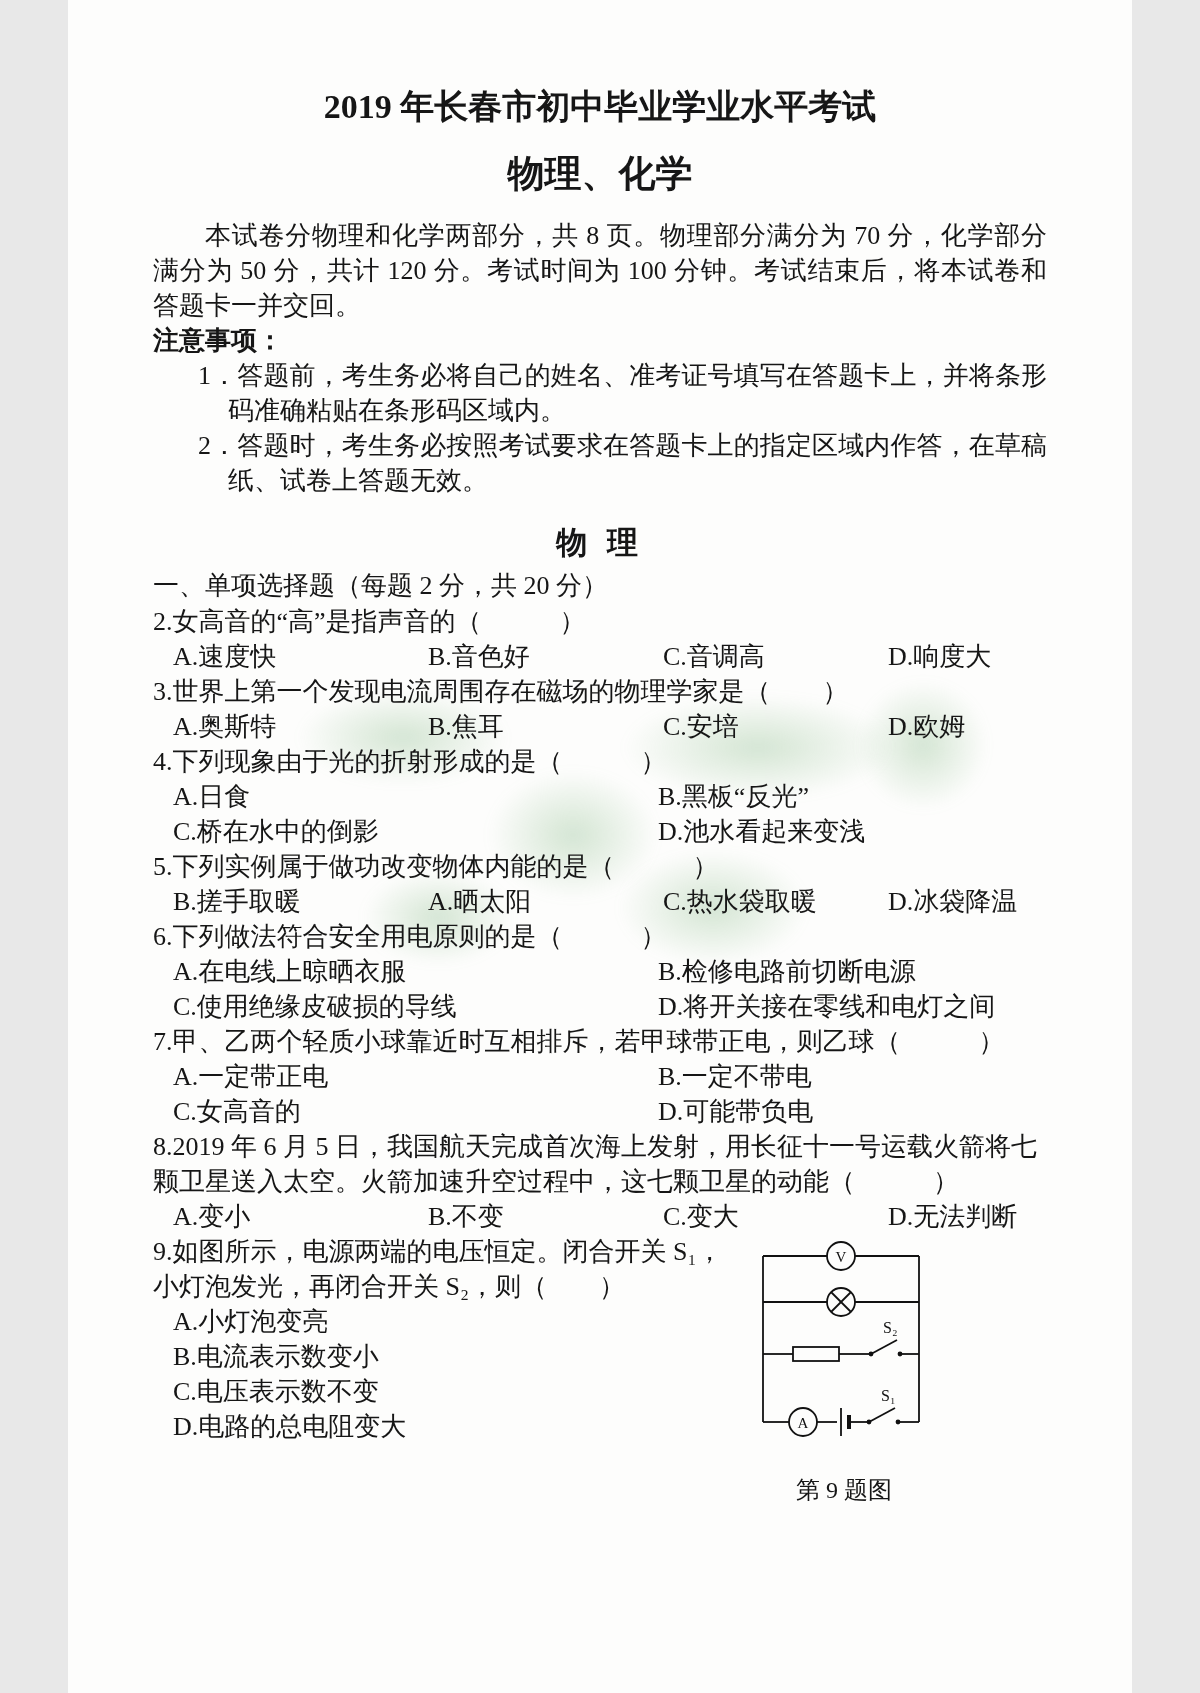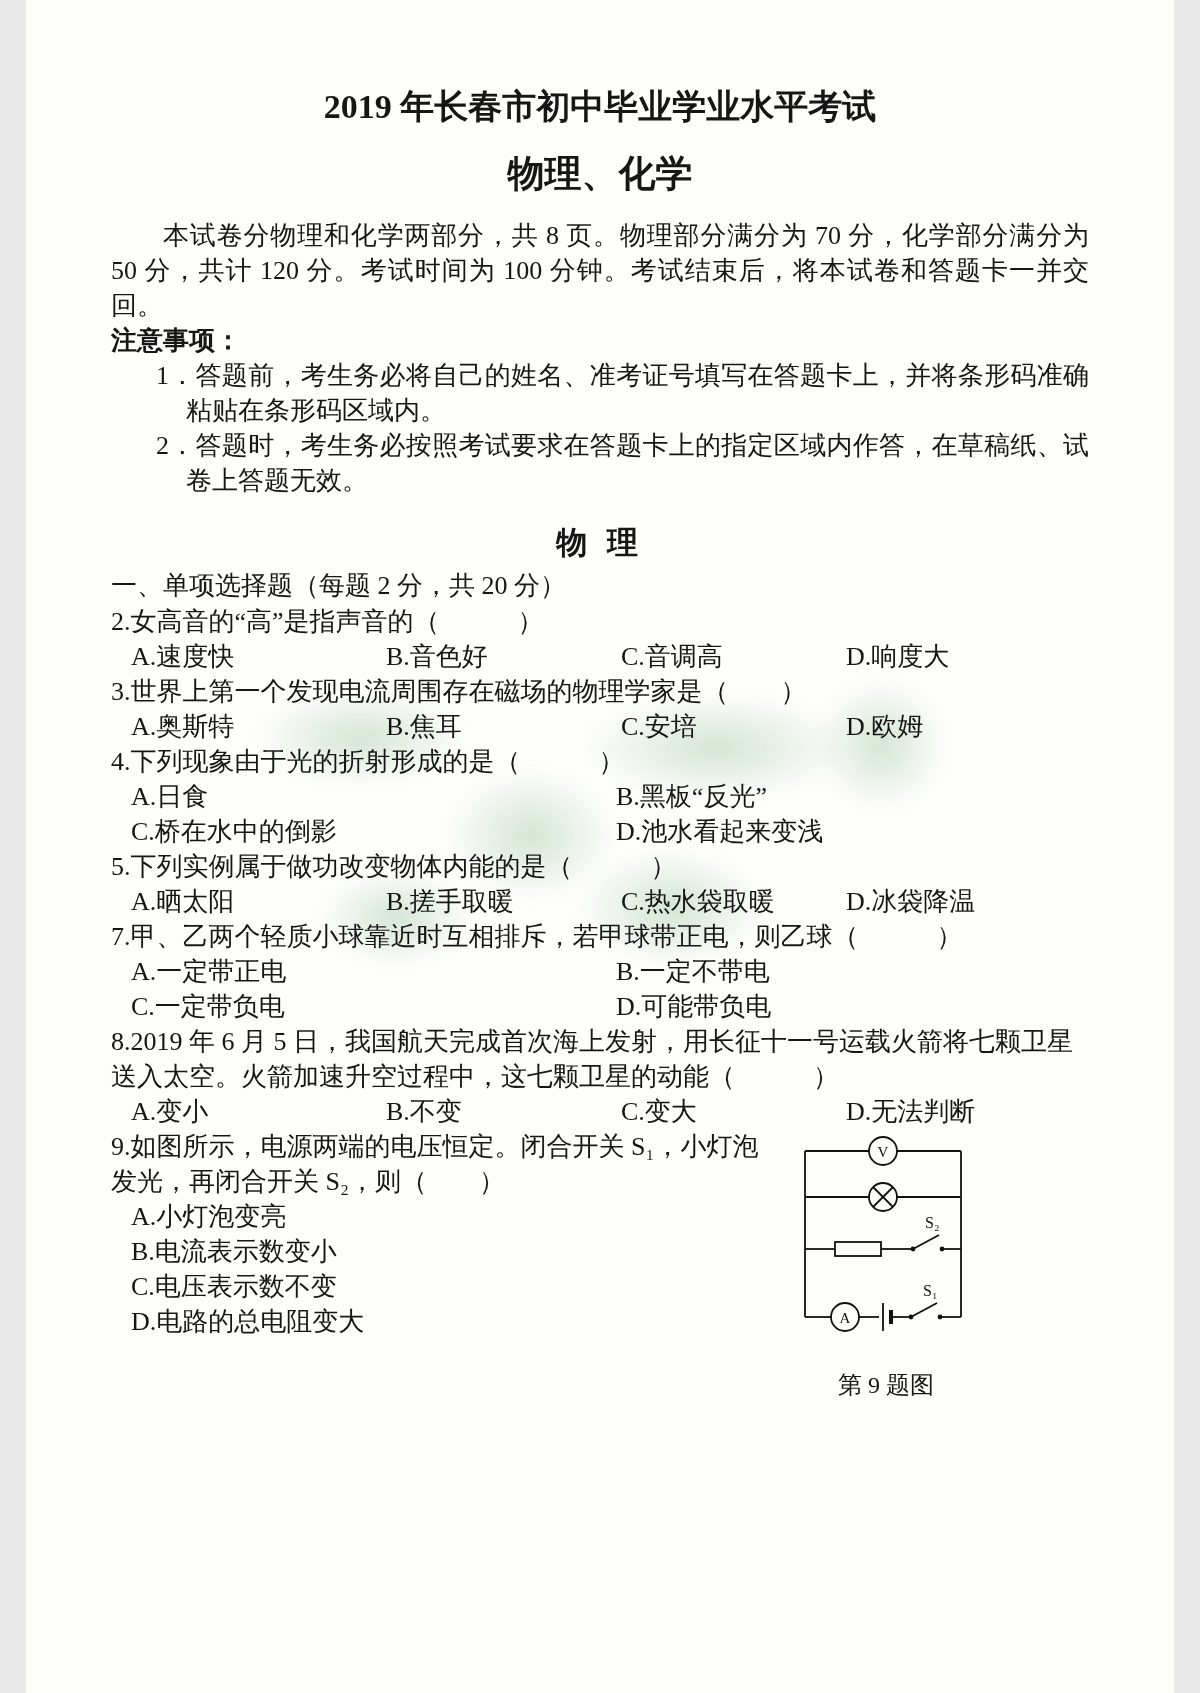--- a/index.html
+++ b/index.html
@@ -1,18 +1,18 @@
 <!DOCTYPE html>
 <html><head>
 <meta charset="utf-8">
 <style>
   html,body{margin:0;padding:0;background:#e8e8e8;}
   .sheet{
     position:relative;
-    width:1148px;height:1693px;
+    width:1064px;height:1693px;
     margin:0 auto;
     background:#fdfdfc;
     font-family:"Liberation Serif","DejaVu Serif",serif;
     color:#161616;
     overflow:hidden;
   }
   .content{
     position:relative;
     z-index:1;
     padding:86px 85px 0 85px;
@@ -181,34 +181,43 @@
         <span class="opt">A.日食</span>
         <span class="opt">B.黑板“反光”</span>
         <span class="opt">C.桥在水中的倒影</span>
         <span class="opt">D.池水看起来变浅</span>
       </div>
     </div>
 
     <div class="question">
       <div class="stem">5.下列实例属于做功改变物体内能的是（　　　）</div>
       <div class="opts opts-4">
+        <span class="opt">B.搓手取暖</span>
         <span class="opt">A.晒太阳</span>
-        <span class="opt">B.搓手取暖</span>
         <span class="opt">C.热水袋取暖</span>
         <span class="opt">D.冰袋降温</span>
       </div>
     </div>
 
+    <div class="question">
+      <div class="stem">6.下列做法符合安全用电原则的是（　　　）</div>
+      <div class="opts opts-2">
+        <span class="opt">A.在电线上晾晒衣服</span>
+        <span class="opt">B.检修电路前切断电源</span>
+        <span class="opt">C.使用绝缘皮破损的导线</span>
+        <span class="opt">D.将开关接在零线和电灯之间</span>
+      </div>
+    </div>
 
     <div class="question">
       <div class="stem">7.甲、乙两个轻质小球靠近时互相排斥，若甲球带正电，则乙球（　　　）</div>
       <div class="opts opts-2">
         <span class="opt">A.一定带正电</span>
         <span class="opt">B.一定不带电</span>
-        <span class="opt">C.一定带负电</span>
+        <span class="opt">C.女高音的</span>
         <span class="opt">D.可能带负电</span>
       </div>
     </div>
 
     <div class="question">
       <div class="stem">8.2019 年 6 月 5 日，我国航天完成首次海上发射，用长征十一号运载火箭将七颗卫星送入太空。火箭加速升空过程中，这七颗卫星的动能（　　　）</div>
       <div class="opts opts-4">
         <span class="opt">A.变小</span>
         <span class="opt">B.不变</span>
         <span class="opt">C.变大</span>

